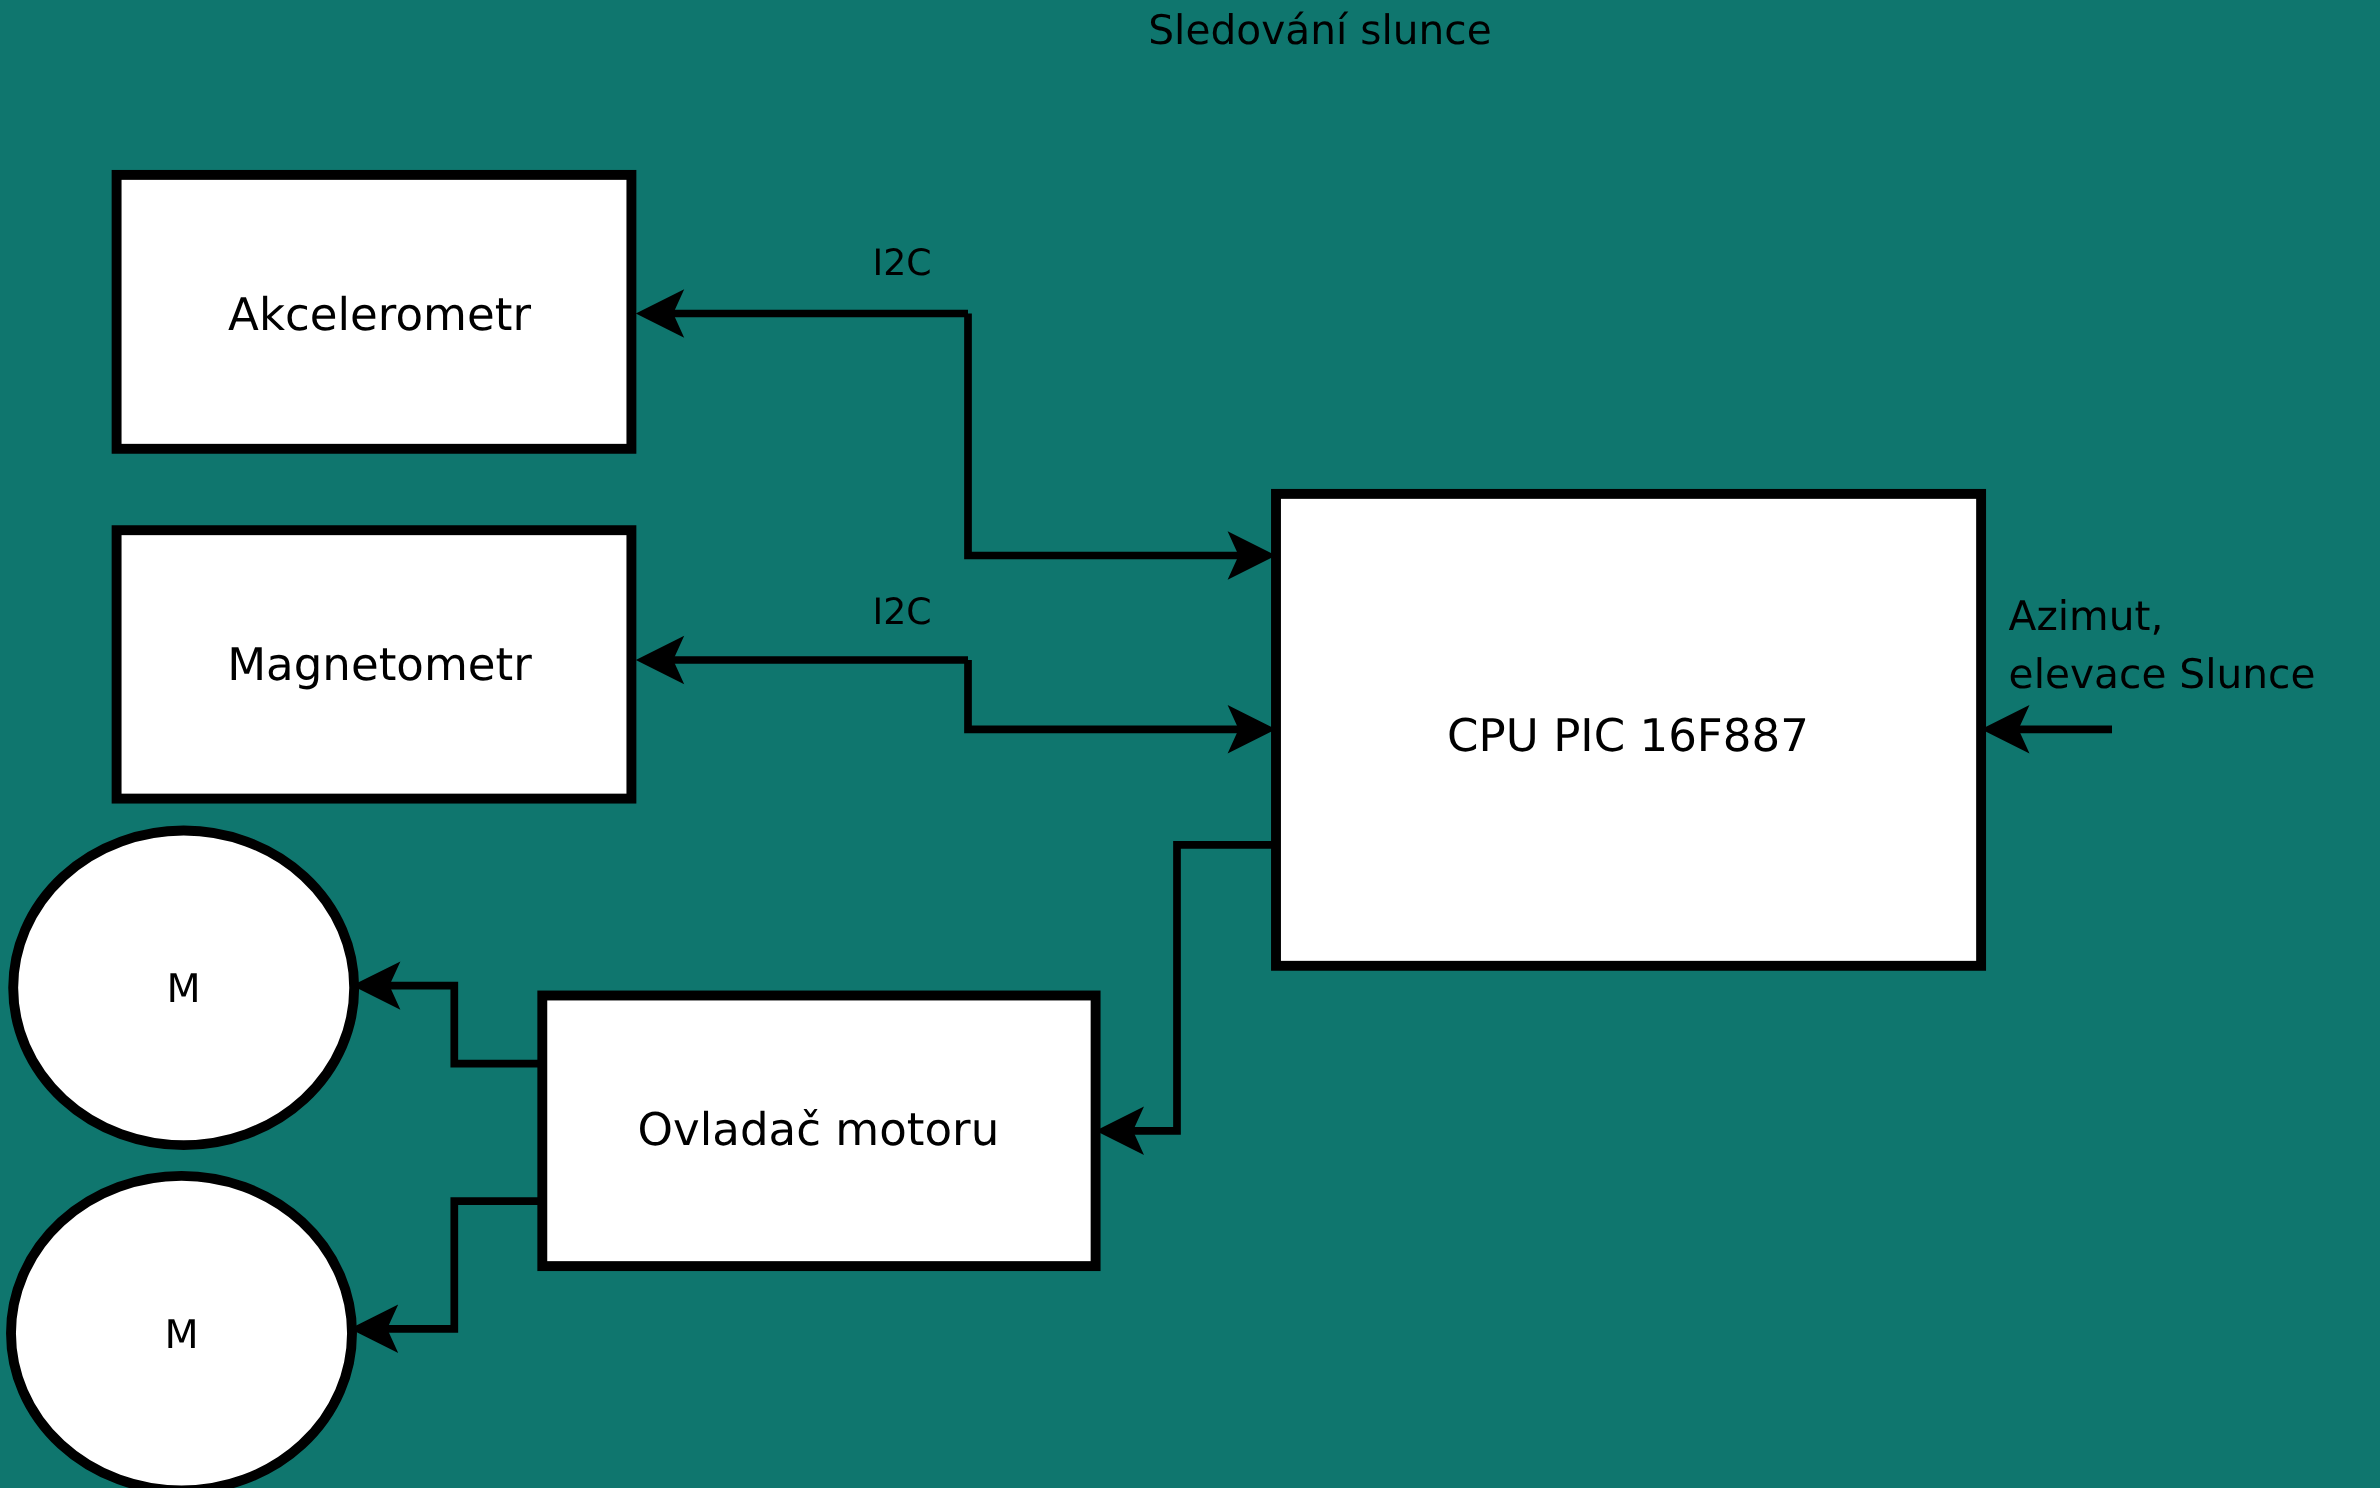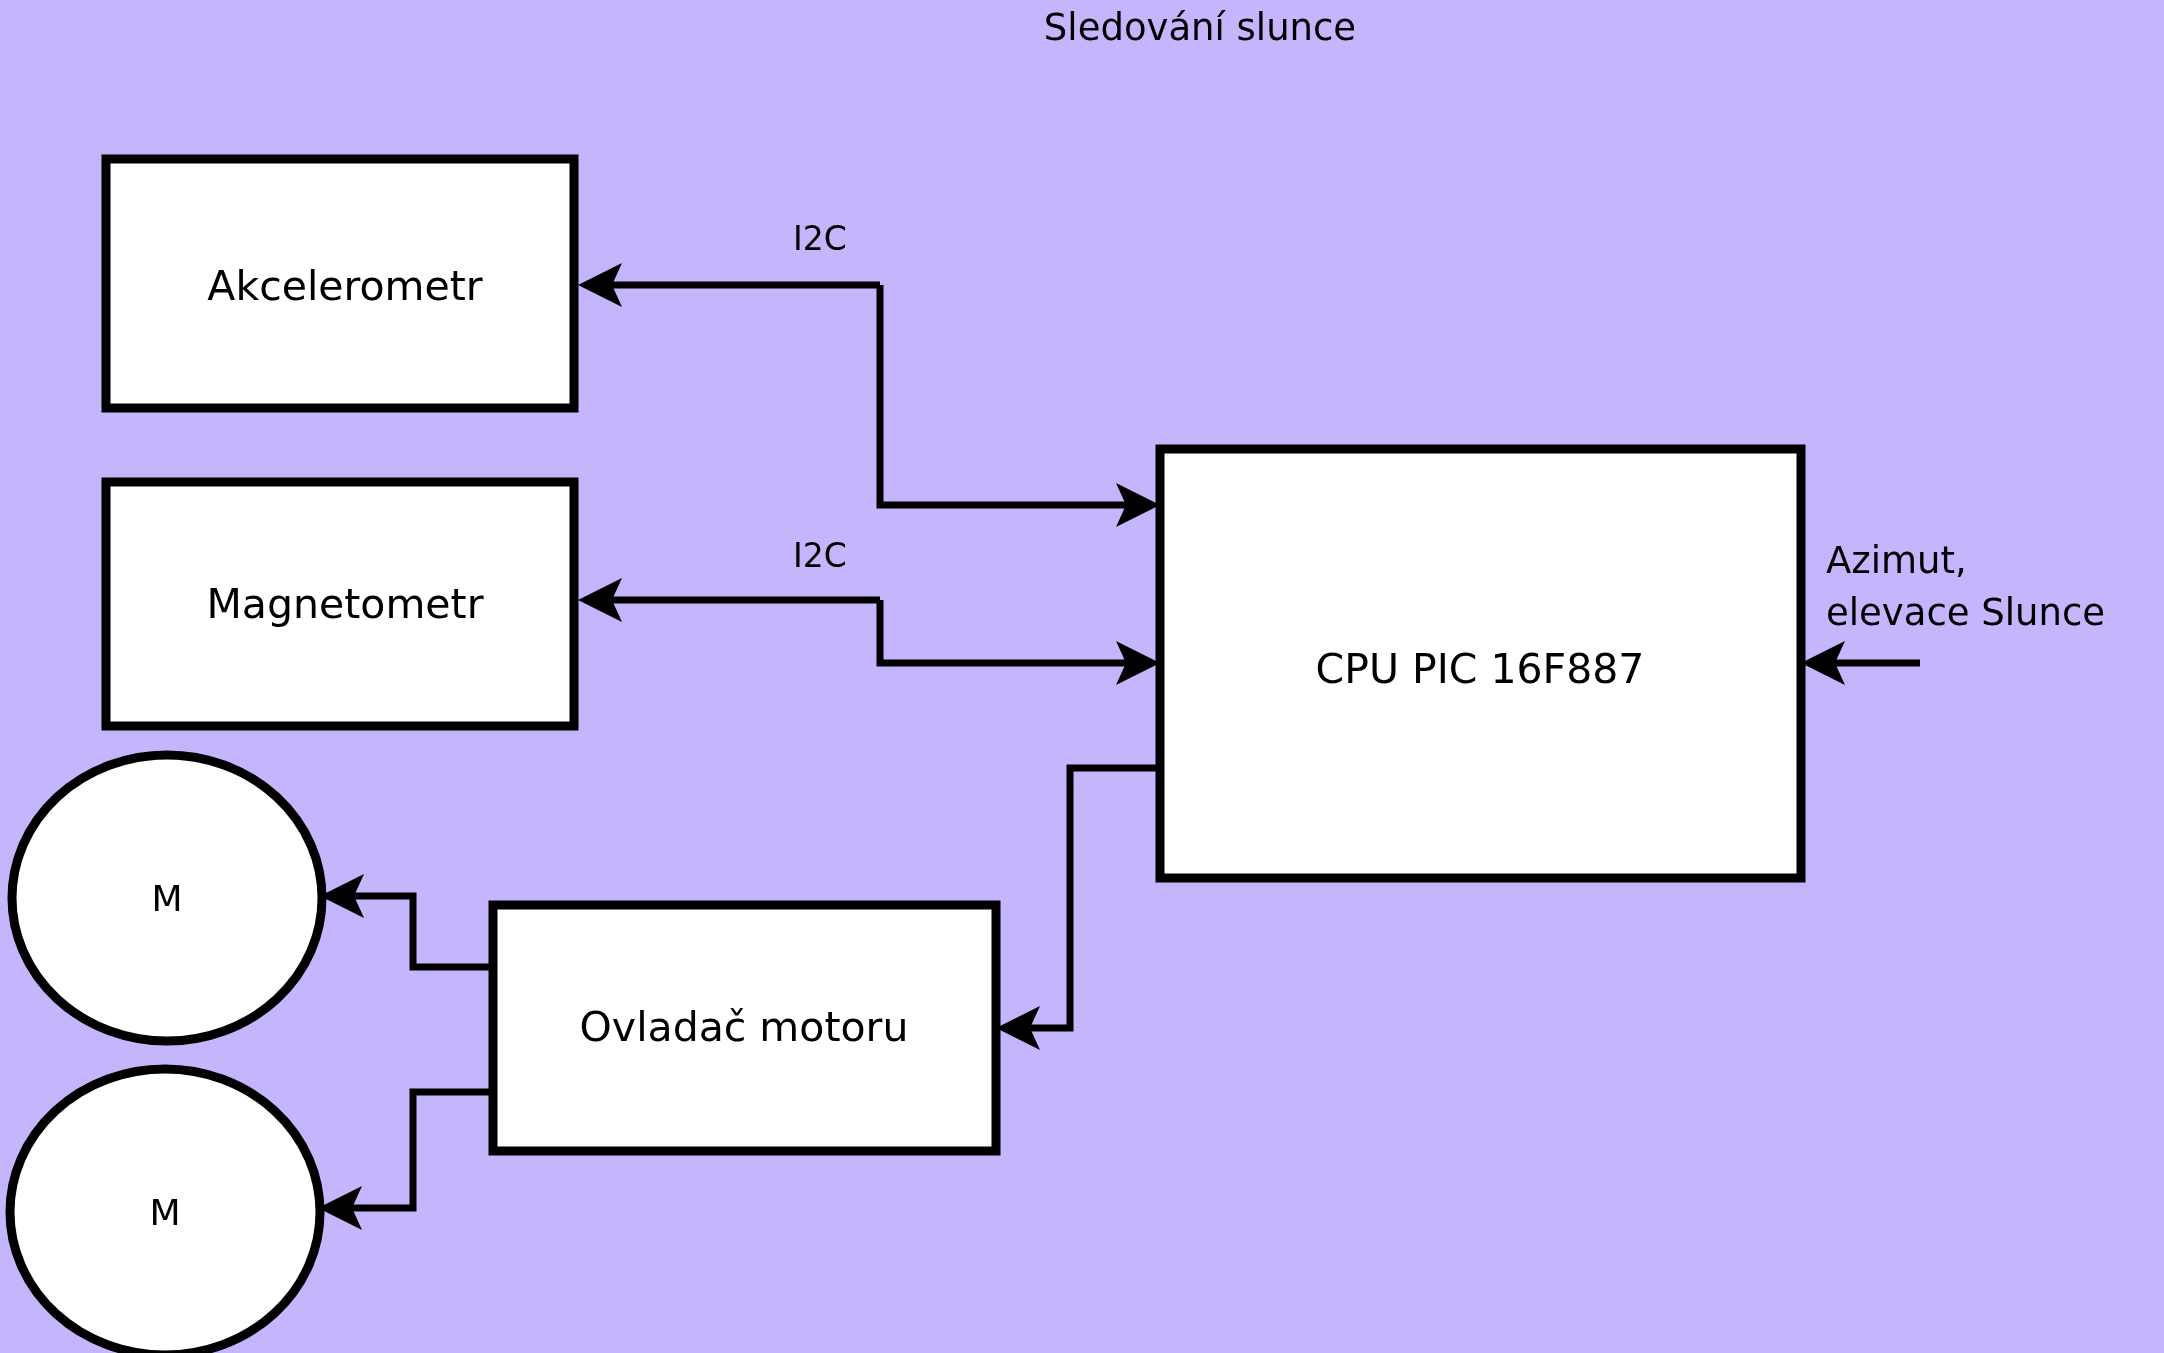--- a/index.html
+++ b/index.html
@@ -11,21 +11,21 @@
   body {
     font-family: "DejaVu Sans", sans-serif;
     width: 2164px;
     height: 1353px;
     overflow: hidden;
   }
   #diagram-root {
     position: relative;
     width: 2164px;
     height: 1353px;
-    background: #c4b5fd;
+    background: #0f766e;
     text-align: center;
   }
   svg.diagram {
     display: block;
     width: 2164px;
     height: 1353px;
   }
   .node-box {
     fill: #ffffff;
     stroke: #000000;

